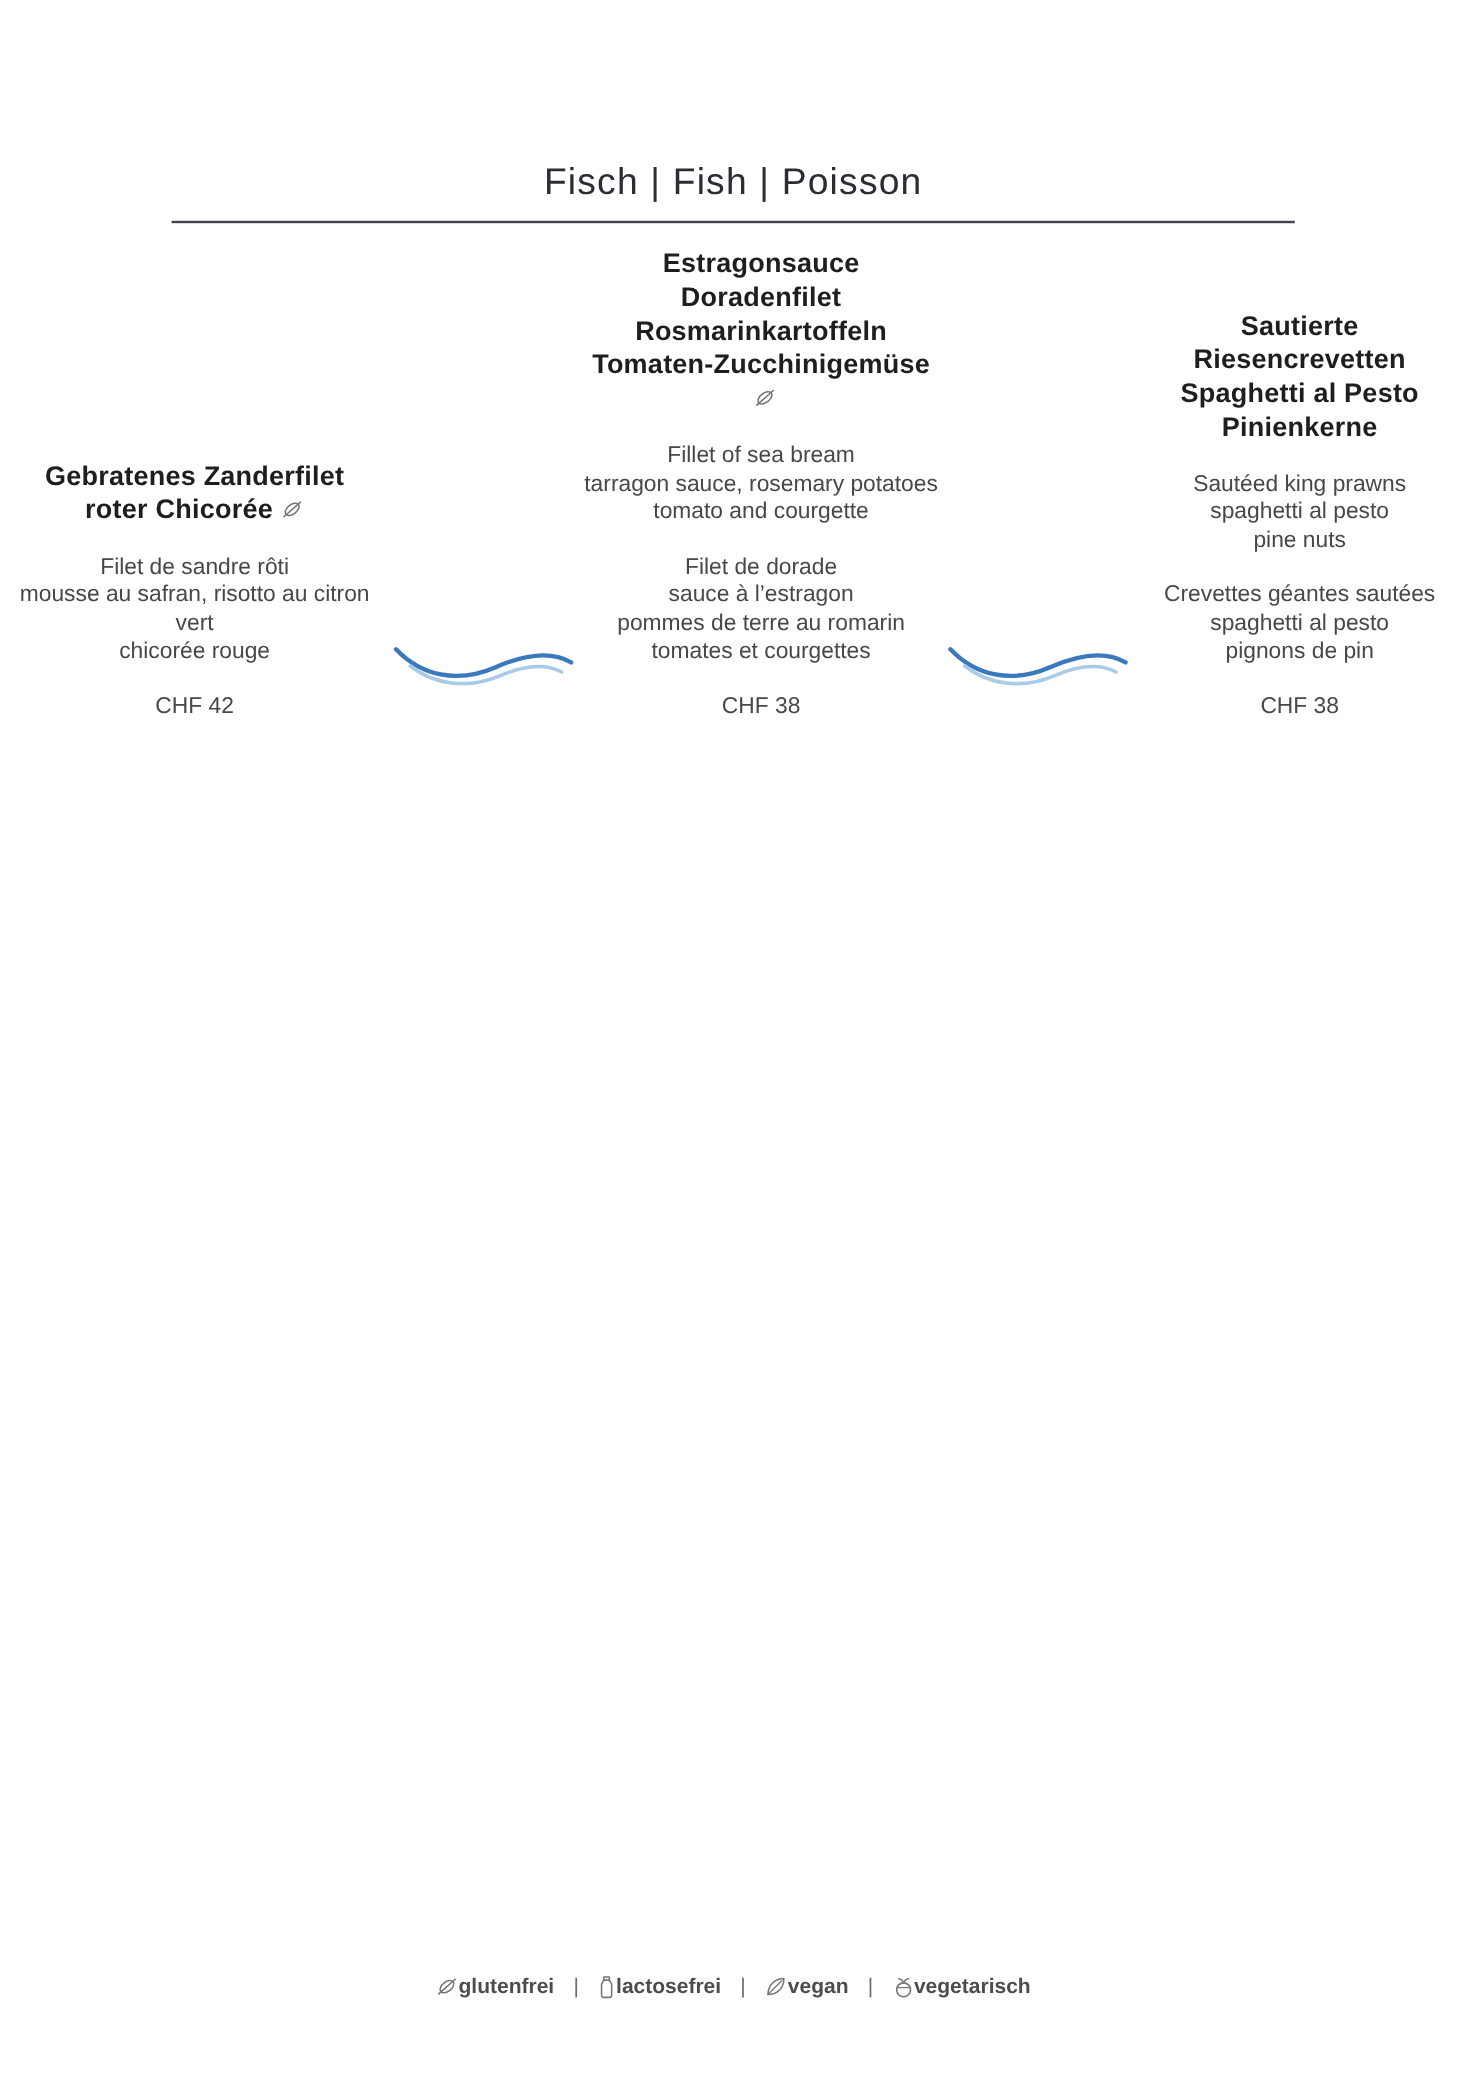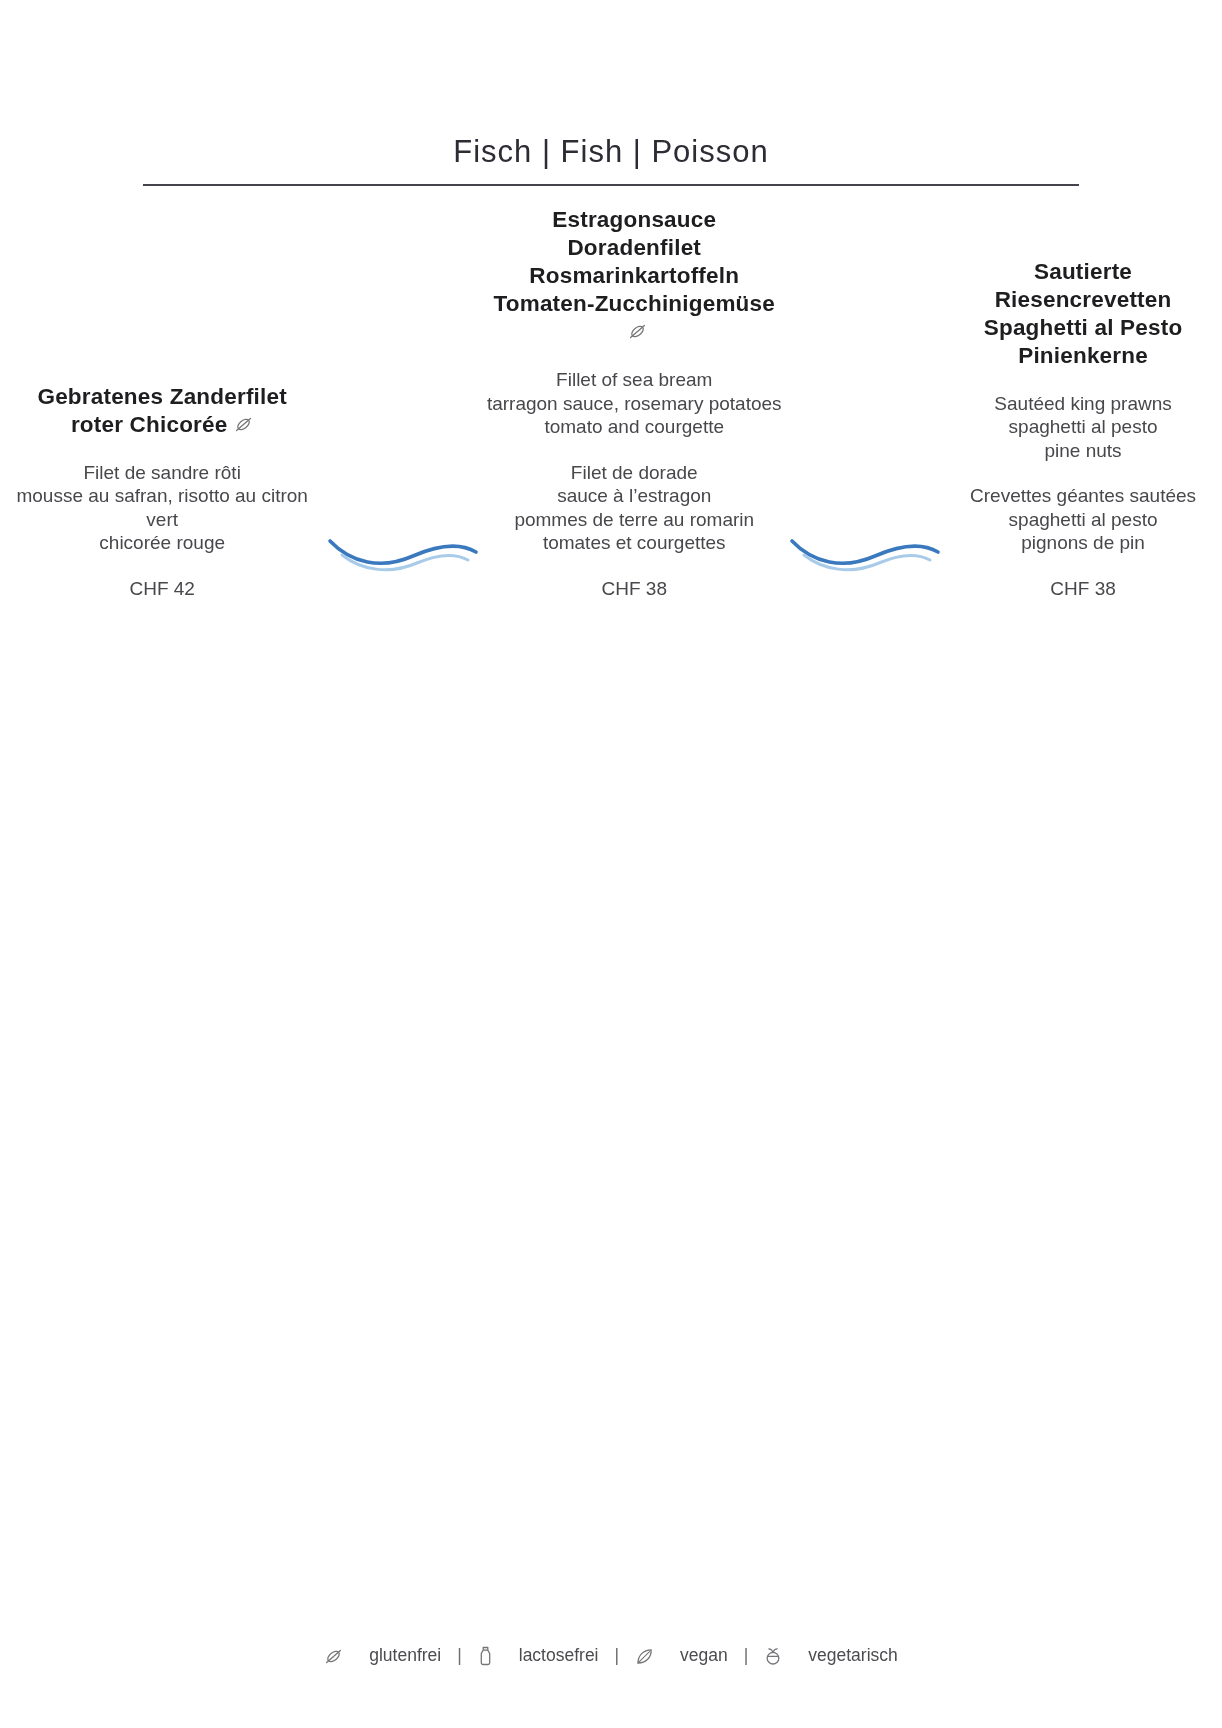--- a/index.html
+++ b/index.html
@@ -45,21 +45,21 @@
     width:160px;height:44px;
     display:flex;align-items:center;justify-content:center;
   }
   .legend{
     margin-top:auto;
     padding-bottom:62px;
     display:flex;align-items:center;justify-content:center;
     gap:16px;
     font-size:17.5px;color:#4c4c50;
   }
-  .legend-item{display:flex;align-items:flex-end;gap:26px;}
+  .legend-item{display:flex;align-items:center;gap:0;font-weight:bold;}
   .legend-sep{color:#6b6b70;}
   .icon svg, .icon-inline svg{display:block;}
 </style>
 </head>
 <body>
 
 <div class="page">
 
   <header class="menu-header">
     <h1 class="menu-title">Fisch | Fish | Poisson</h1>

